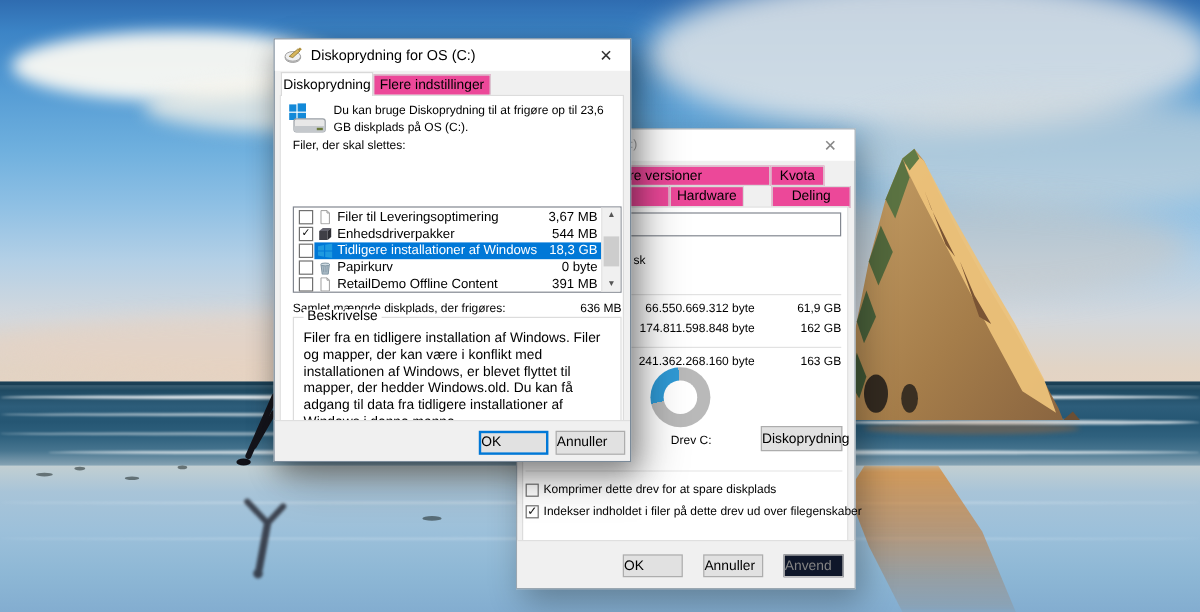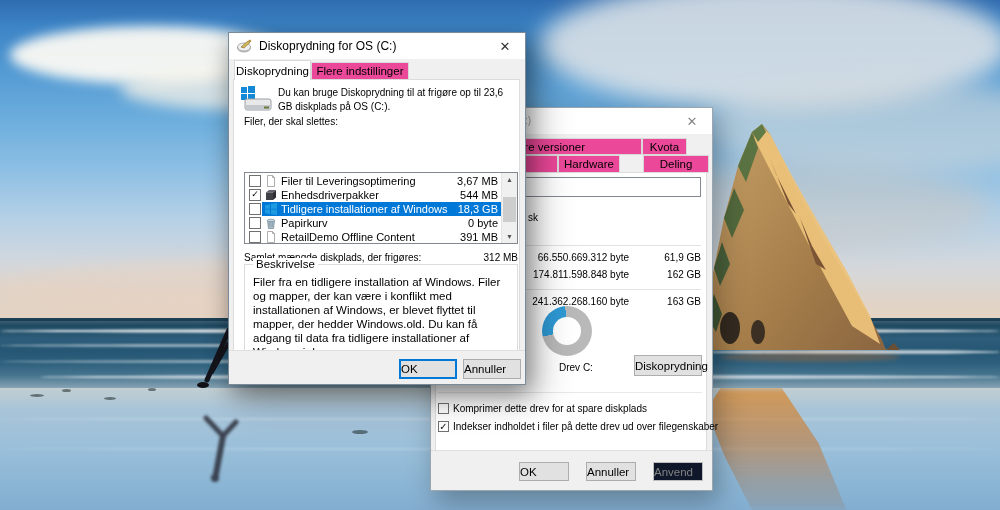--- a/index.html
+++ b/index.html
@@ -295,21 +295,21 @@
           <span class="lsize">391 MB</span>
         </div>
         <div class="sbar">
           <span class="sarrow" style="top:0;">▲</span>
           <span class="sthumb"></span>
           <span class="sarrow" style="bottom:0;">▼</span>
         </div>
       </div>
 
       <span class="label" style="left:10px;top:172px;">Samlet mængde diskplads, der frigøres:</span>
-      <span class="label" style="left:204px;top:172px;width:80px;text-align:right;">312 MB</span>
+      <span class="label" style="left:204px;top:172px;width:80px;text-align:right;">636 MB</span>
 
       <div class="groupbox">
         <span class="grouplabel">Beskrivelse</span>
         <div class="desc">Filer fra en tidligere installation af Windows. Filer og mapper, der kan være i konflikt med installationen af Windows, er blevet flyttet til mapper, der hedder Windows.old. Du kan få adgang til data fra tidligere installationer af Windows i denne mappe.</div>
       </div>
 
       <span class="label link" style="left:10px;top:287px;">Hvordan fungerer Diskoprydning?</span>
     </div>
 
     <div class="footer1"></div>

